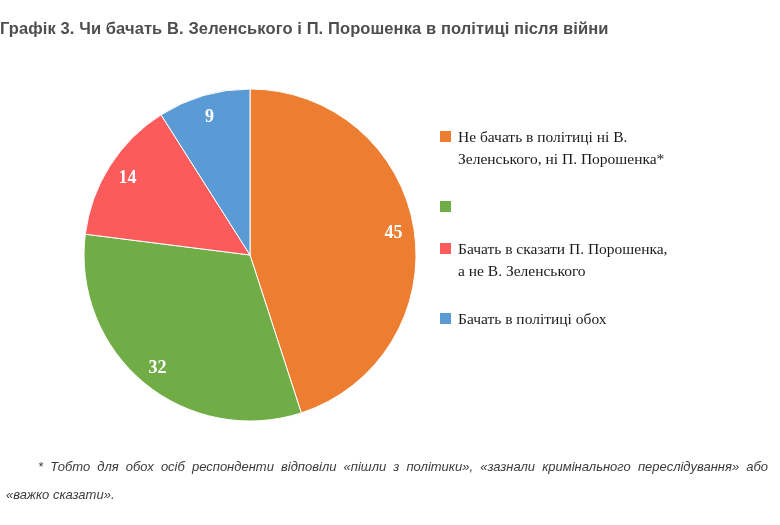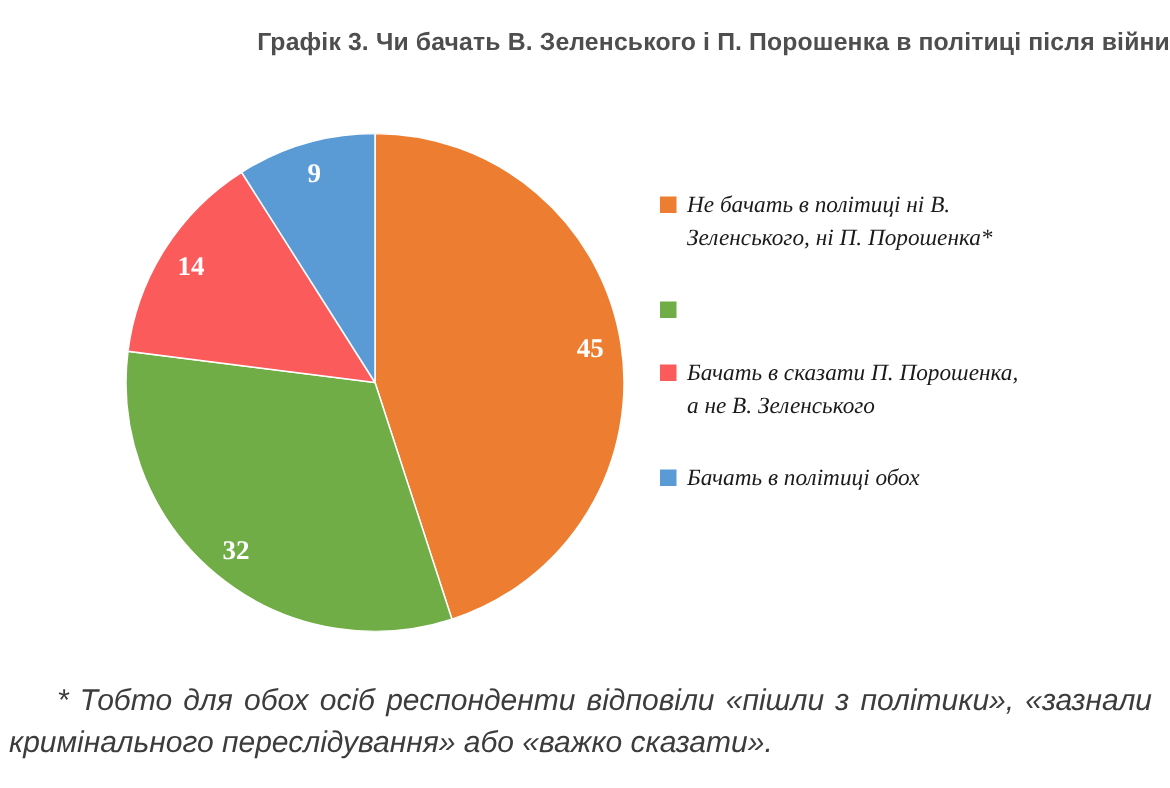--- a/index.html
+++ b/index.html
@@ -9,41 +9,40 @@
     height: 525px;
     background: #ffffff;
     overflow: hidden;
     font-family: "Liberation Sans", sans-serif;
   }
   .chart-title {
     position: absolute;
     top: 19px;
     left: 0;
     width: 100%;
-    text-align: right;
+    text-align: left;
     font-family: "Liberation Sans", sans-serif;
     font-weight: bold;
     font-size: 16.5px;
     color: #4e4e4e;
     letter-spacing: 0.1px;
   }
   .pie-svg {
     position: absolute;
     left: 84px;
     top: 89px;
   }
   .legend {
     position: absolute;
     left: 440px;
     top: 126px;
     width: 330px;
     display: flex;
     flex-direction: column;
     gap: 26px;
-    font-style: italic;
   }
   .legend-item {
     display: flex;
     align-items: flex-start;
   }
   .legend-swatch {
     flex: 0 0 auto;
     width: 11px;
     height: 11px;
     margin-top: 5px;
@@ -56,21 +55,21 @@
     color: #1a1a1a;
     white-space: pre-line;
   }
   .footnote {
     position: absolute;
     left: 6px;
     right: 12px;
     top: 453px;
     font-family: "Liberation Sans", sans-serif;
     font-style: italic;
-    font-size: 20px;
+    font-size: 13px;
     line-height: 28px;
     color: #3c3c3c;
     text-align: justify;
     text-indent: 32px;
   }
   .slice-label {
     font-family: "Liberation Serif", serif;
     font-weight: bold;
     font-size: 18px;
     fill: #ffffff;

